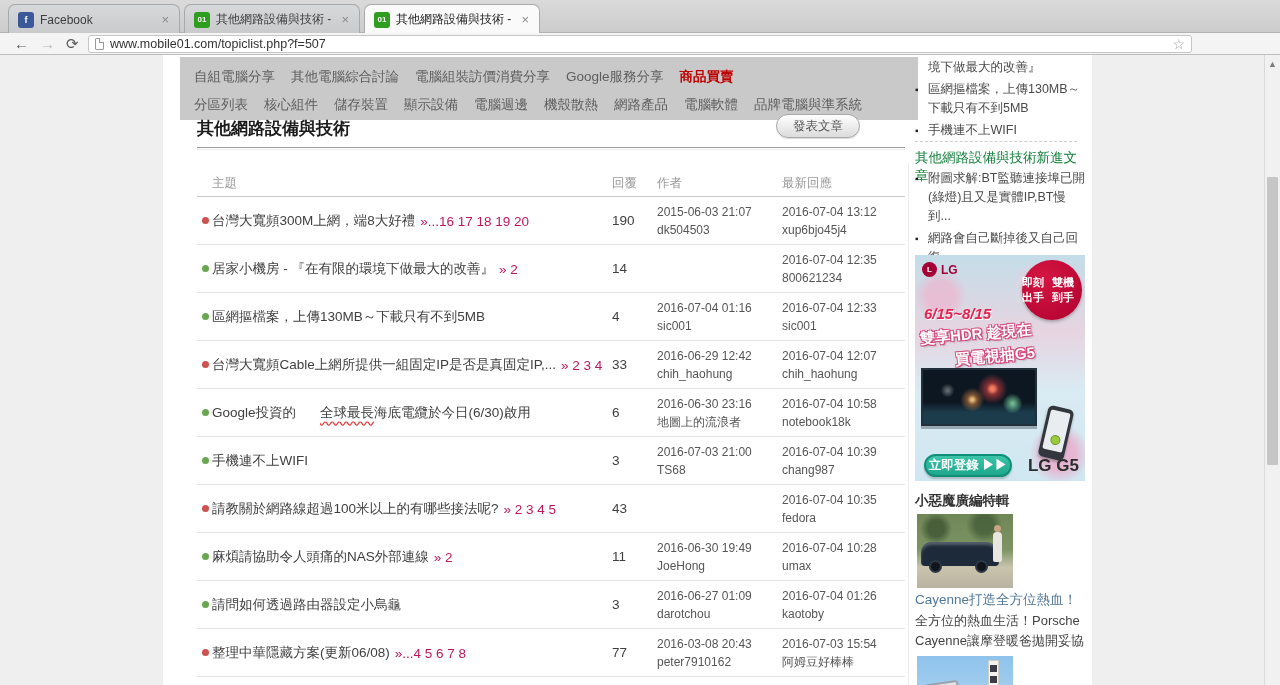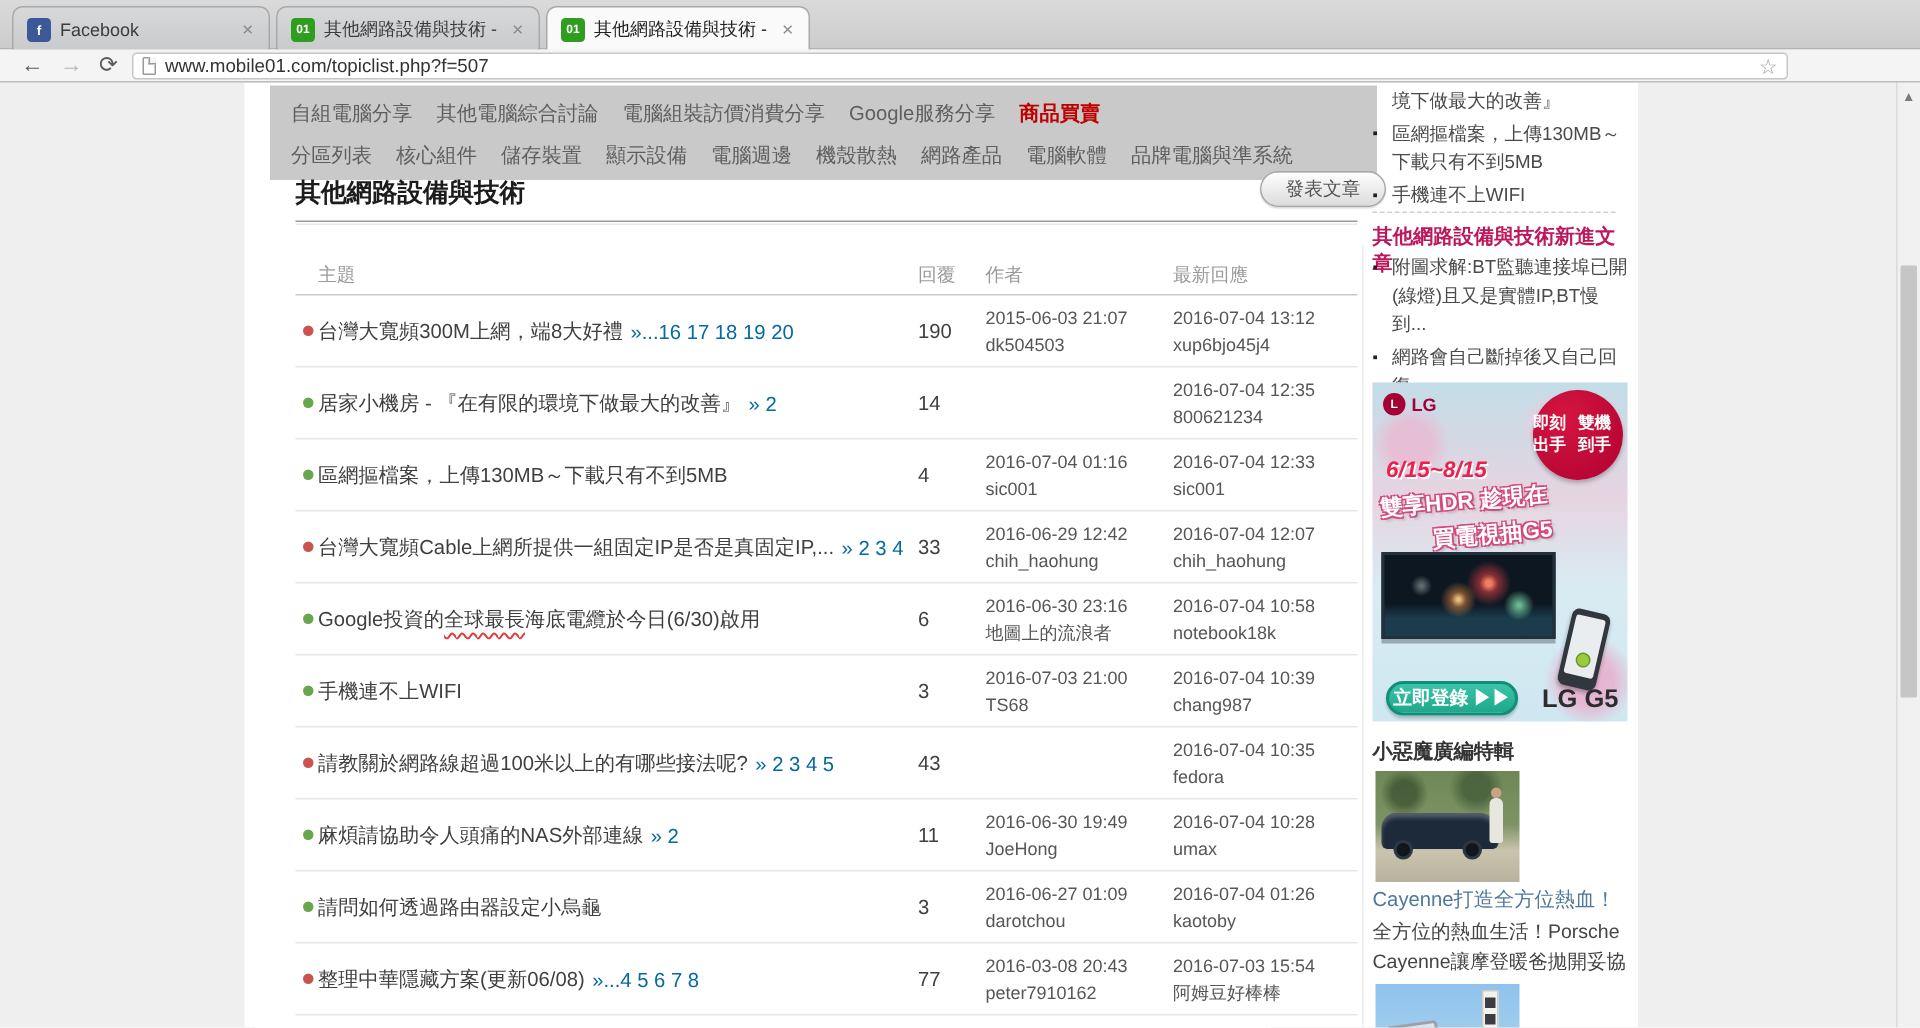--- a/index.html
+++ b/index.html
@@ -51,46 +51,46 @@
     box-shadow:0 5px 0 #555, 0 10px 0 #555;}
   
   .page { position:absolute; top:55px; left:0; right:0; bottom:0; background:#efefef;}
   .content-bg { position:absolute; left:163px; width:929px; top:0; bottom:0; background:#fff;}
   .vsep { position:absolute; left:908px; top:108px; bottom:0; width:1px; background:#ececec;}
   .navband { position:absolute; left:180px; top:2px; width:738px; height:63px; background:#c9c9c9; padding:6px 10px 0 14px;}
   .nav-row { white-space:nowrap; height:28px; line-height:26px;}
   .nav-item { display:inline-block; margin-right:16px; font-size:13.5px; color:#5e5e5e; cursor:pointer;}
   .nav-item.highlight { color:#c00000; font-weight:bold;}
   .main-title { position:absolute; left:197px; top:62px; font-size:17px; font-weight:bold; color:#1c1c1c;}
-  .post-btn { position:absolute; left:840px; top:59px; width:84px; height:24px; border:1px solid #a8a8a8;
+  .post-btn { position:absolute; left:776px; top:59px; width:84px; height:24px; border:1px solid #a8a8a8;
     border-radius:12px; background:linear-gradient(#fefefe,#dcdcdc); color:#555; font-size:12.5px;
     text-align:center; line-height:22px; cursor:pointer; box-shadow:0 1px 1px rgba(0,0,0,.15);}
   .title-line { position:absolute; left:197px; top:92px; width:708px; height:3px;
     border-top:1px solid #9b9b9b; border-bottom:1px solid #e9e9e9;}
   .th { position:absolute; top:120px; font-size:12.5px; color:#9a9a9a;}
   .header-line { position:absolute; left:197px; top:141px; width:708px; border-top:1px solid #c9c9c9;}
   .rows { position:absolute; left:197px; top:142px; width:708px;}
   .row { position:relative; height:48px; border-bottom:1px solid #e6e6e6;}
   .dot { position:absolute; left:5px; top:20px; width:7px; height:7px; border-radius:50%;}
   .dot.red { background:#c9534f;} .dot.green { background:#69a74f;}
   .rtitle { position:absolute; left:15px; top:0; width:398px; height:48px; display:flex; align-items:center;
     font-size:13.5px; color:#3f3f3f; white-space:nowrap; overflow:hidden; cursor:pointer;}
-  .rpages { margin-left:5px; color:#0369a1;}
-  .squiggle { text-decoration-line:underline; text-decoration-style:wavy; text-decoration-color:#e23b3b; text-underline-offset:4px;}
+  .rpages { margin-left:5px; color:#be185d;}
+  .squiggle { text-decoration-line:underline; text-decoration-style:wavy; text-decoration-color:#e23b3b; text-underline-offset:4px;padding-left:24px;}
   .rreplies { position:absolute; left:415px; top:16px; font-size:13.5px; color:#3f3f3f;}
   .cell2 { position:absolute; width:124px; font-size:12px; color:#565656; line-height:18px; top:6px;}
   .c-author { left:460px;} .c-latest { left:585px;}
   
   .sidebar { position:absolute; left:915px; top:0; width:172px;}
   .sb-list { list-style:none; font-size:12.5px; color:#4a4a4a; line-height:19px;}
   .sb-list li { position:relative; padding-left:13px; margin-bottom:3px; cursor:pointer;}
   .sb-list li.bulleted::before { content:"▪"; position:absolute; left:0; top:0; font-size:10px; color:#222;}
   .hot-list { position:absolute; top:3px; left:0; width:170px;}
   .sb-divider { position:absolute; top:86px; left:0; width:162px; border-top:1px dashed #cfcfcf;}
-  .sb-heading { position:absolute; top:94px; left:0; font-size:13.5px; font-weight:bold; color:#be185d;}
+  .sb-heading { position:absolute; top:94px; left:0; font-size:13.5px; font-weight:normal; color:#15803d;}
   .articles-list { position:absolute; top:114px; left:0; width:170px;}
   
   .ad { position:absolute; top:200px; left:0; width:170px; height:226px; overflow:hidden; cursor:pointer;
     background:
       radial-gradient(circle at 15% 18%, rgba(244,170,200,.55) 0 14px, transparent 26px),
       radial-gradient(circle at 85% 88%, rgba(243,150,190,.6) 0 16px, transparent 30px),
       radial-gradient(circle at 70% 12%, rgba(250,200,220,.5) 0 10px, transparent 20px),
       linear-gradient(180deg,#c3dde8 0%, #e6d4e0 34%, #d9ebf3 60%, #cfe7f1 100%);}
   .lg-logo { position:absolute; top:7px; left:7px; display:flex; align-items:center; gap:4px;}
   .lg-circle { width:15px; height:15px; border-radius:50%; background:#a50034; color:#fff; font-size:8px;

